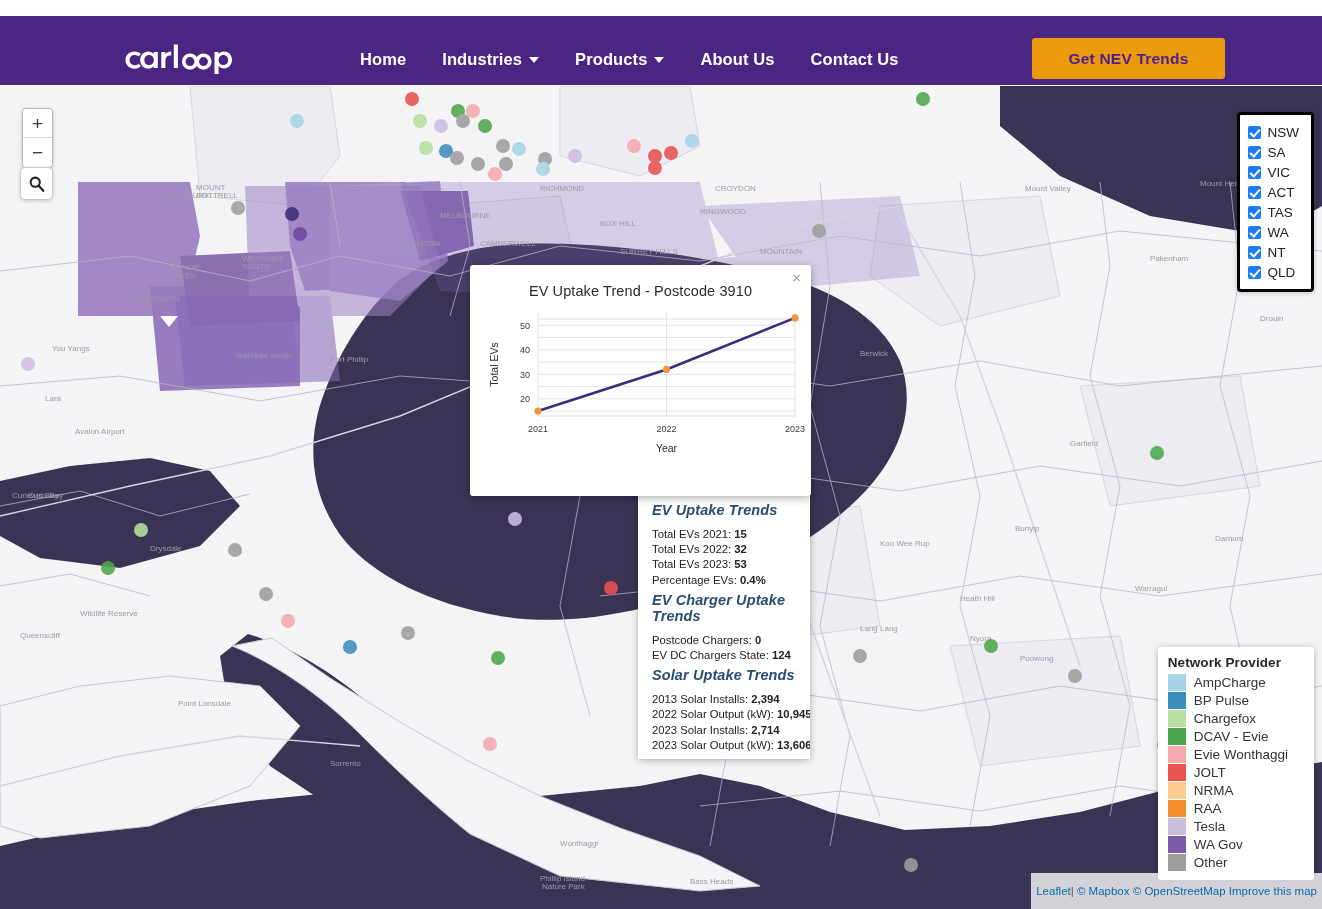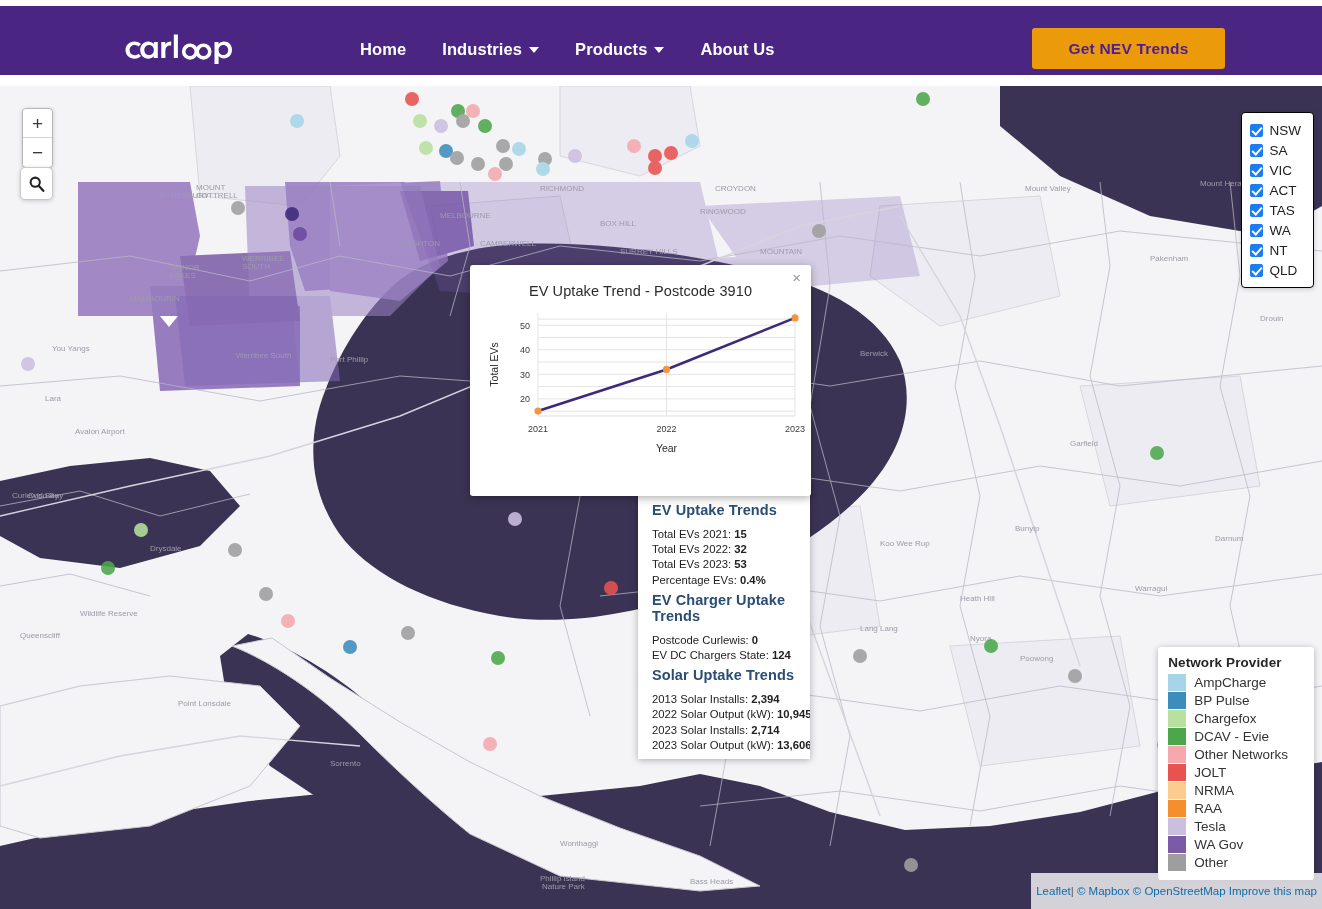--- a/index.html
+++ b/index.html
@@ -5,21 +5,21 @@
   * { box-sizing: border-box; margin: 0; padding: 0; }
   html, body {
     width: 1322px; height: 909px;
     font-family: "Liberation Sans", sans-serif;
     overflow: hidden;
     background: #ffffff;
   }
 
   
   #site-header {
-    position: absolute; left: 0; top: 6px;
+    position: absolute; left: 0; top: 16px;
     width: 1322px; height: 69px;
     background: #4B2582;
     display: flex; align-items: center; padding-left: 30px;
   }
   #brand-logo {
     position: absolute; left: 120px; top: 25px;
     width: 120px; height: 36px;
     display: flex; align-items: center;
   }
   #brand-logo svg { display: block; }
@@ -90,21 +90,21 @@
     border: 1px solid #c9c9c9; border-radius: 5px;
     display: flex; align-items: center; justify-content: center;
     z-index: 40; cursor: pointer;
     box-shadow: 0 1px 4px rgba(0,0,0,.18);
   }
 
   
   #state-filter-panel {
     position: absolute; right: 8px; top: 26px;
     background: #ffffff;
-    border: 1px solid #000000; border-radius: 4px;
+    border: 3px solid #000000; border-radius: 4px;
     padding: 7px 12px 7px 8px;
     z-index: 40;
     box-shadow: 0 1px 5px rgba(0,0,0,.2);
   }
   .state-row {
     display: flex; align-items: center; gap: 7px;
     height: 20px; cursor: pointer;
   }
   .cbx {
     width: 13px; height: 13px; border-radius: 2px;
@@ -153,21 +153,21 @@
     position: absolute; left: 638px; top: 396px;
     width: 172px; height: 277px;
     background: #ffffff;
     z-index: 25;
     padding: 8px 10px 4px 10px;
     box-shadow: 0 1px 7px rgba(0,0,0,.3);
     overflow: hidden;
   }
   .info-heading {
     color: #2A4D73; font-weight: 700; font-size: 14.5px;
-    margin: 4px 0 9px 4px; letter-spacing: .1px;
+    margin: 4px 0 9px 4px; letter-spacing: .1px; font-style: italic;
   }
   .info-heading.first { margin-top: 12px; }
   .info-line {
     font-size: 11.3px; color: #222; line-height: 15.2px;
     margin-left: 4px; white-space: nowrap;
   }
   .info-line b { font-weight: 700; }
 
   
   #chart-popup {
@@ -230,20 +230,23 @@
     <div class="nav-item">
       <span>Industries</span>
       <span class="caret"></span>
     </div>
     <div class="nav-item">
       <span>Products</span>
       <span class="caret"></span>
     </div>
     <div class="nav-item">
       <span>About Us</span>
+    </div>
+    <div class="nav-item">
+      <span>Contact Us</span>
     </div>
   </nav>
 
   <button id="cta-button">Get NEV Trends</button>
 </div>
 
 <div id="map-container">
 
   <svg id="map-canvas" width="1322" height="823" viewBox="0 0 1322 823">
     <rect x="0" y="0" width="1322" height="823" fill="#F4F3F6"></rect>
@@ -487,21 +490,21 @@
     <div class="legend-row">
       <span class="legend-swatch" style="background: rgb(184, 224, 160);"></span>
       <span class="legend-label">Chargefox</span>
     </div>
     <div class="legend-row">
       <span class="legend-swatch" style="background: rgb(76, 167, 76);"></span>
       <span class="legend-label">DCAV - Evie</span>
     </div>
     <div class="legend-row">
       <span class="legend-swatch" style="background: rgb(245, 168, 174);"></span>
-      <span class="legend-label">Other Networks</span>
+      <span class="legend-label">Evie Wonthaggi</span>
     </div>
     <div class="legend-row">
       <span class="legend-swatch" style="background: rgb(232, 82, 79);"></span>
       <span class="legend-label">JOLT</span>
     </div>
     <div class="legend-row">
       <span class="legend-swatch" style="background: rgb(252, 203, 143);"></span>
       <span class="legend-label">NRMA</span>
     </div>
     <div class="legend-row">
@@ -527,21 +530,21 @@
   </div>
 
   <div id="info-panel">
     <div class="info-heading first">EV Uptake Trends</div>
     <div class="info-line"><span>Total EVs 2021: </span><b>15</b></div>
     <div class="info-line"><span>Total EVs 2022: </span><b>32</b></div>
     <div class="info-line"><span>Total EVs 2023: </span><b>53</b></div>
     <div class="info-line"><span>Percentage EVs: </span><b>0.4%</b></div>
 
     <div class="info-heading">EV Charger Uptake Trends</div>
-    <div class="info-line"><span>Postcode Curlewis: </span><b>0</b></div>
+    <div class="info-line"><span>Postcode Chargers: </span><b>0</b></div>
     <div class="info-line"><span>EV DC Chargers State: </span><b>124</b></div>
 
     <div class="info-heading">Solar Uptake Trends</div>
     <div class="info-line"><span>2013 Solar Installs: </span><b>2,394</b></div>
     <div class="info-line"><span>2022 Solar Output (kW): </span><b>10,945</b></div>
     <div class="info-line"><span>2023 Solar Installs: </span><b>2,714</b></div>
     <div class="info-line"><span>2023 Solar Output (kW): </span><b>13,606</b></div>
   </div>
 
   <div id="popup-tail"></div>

